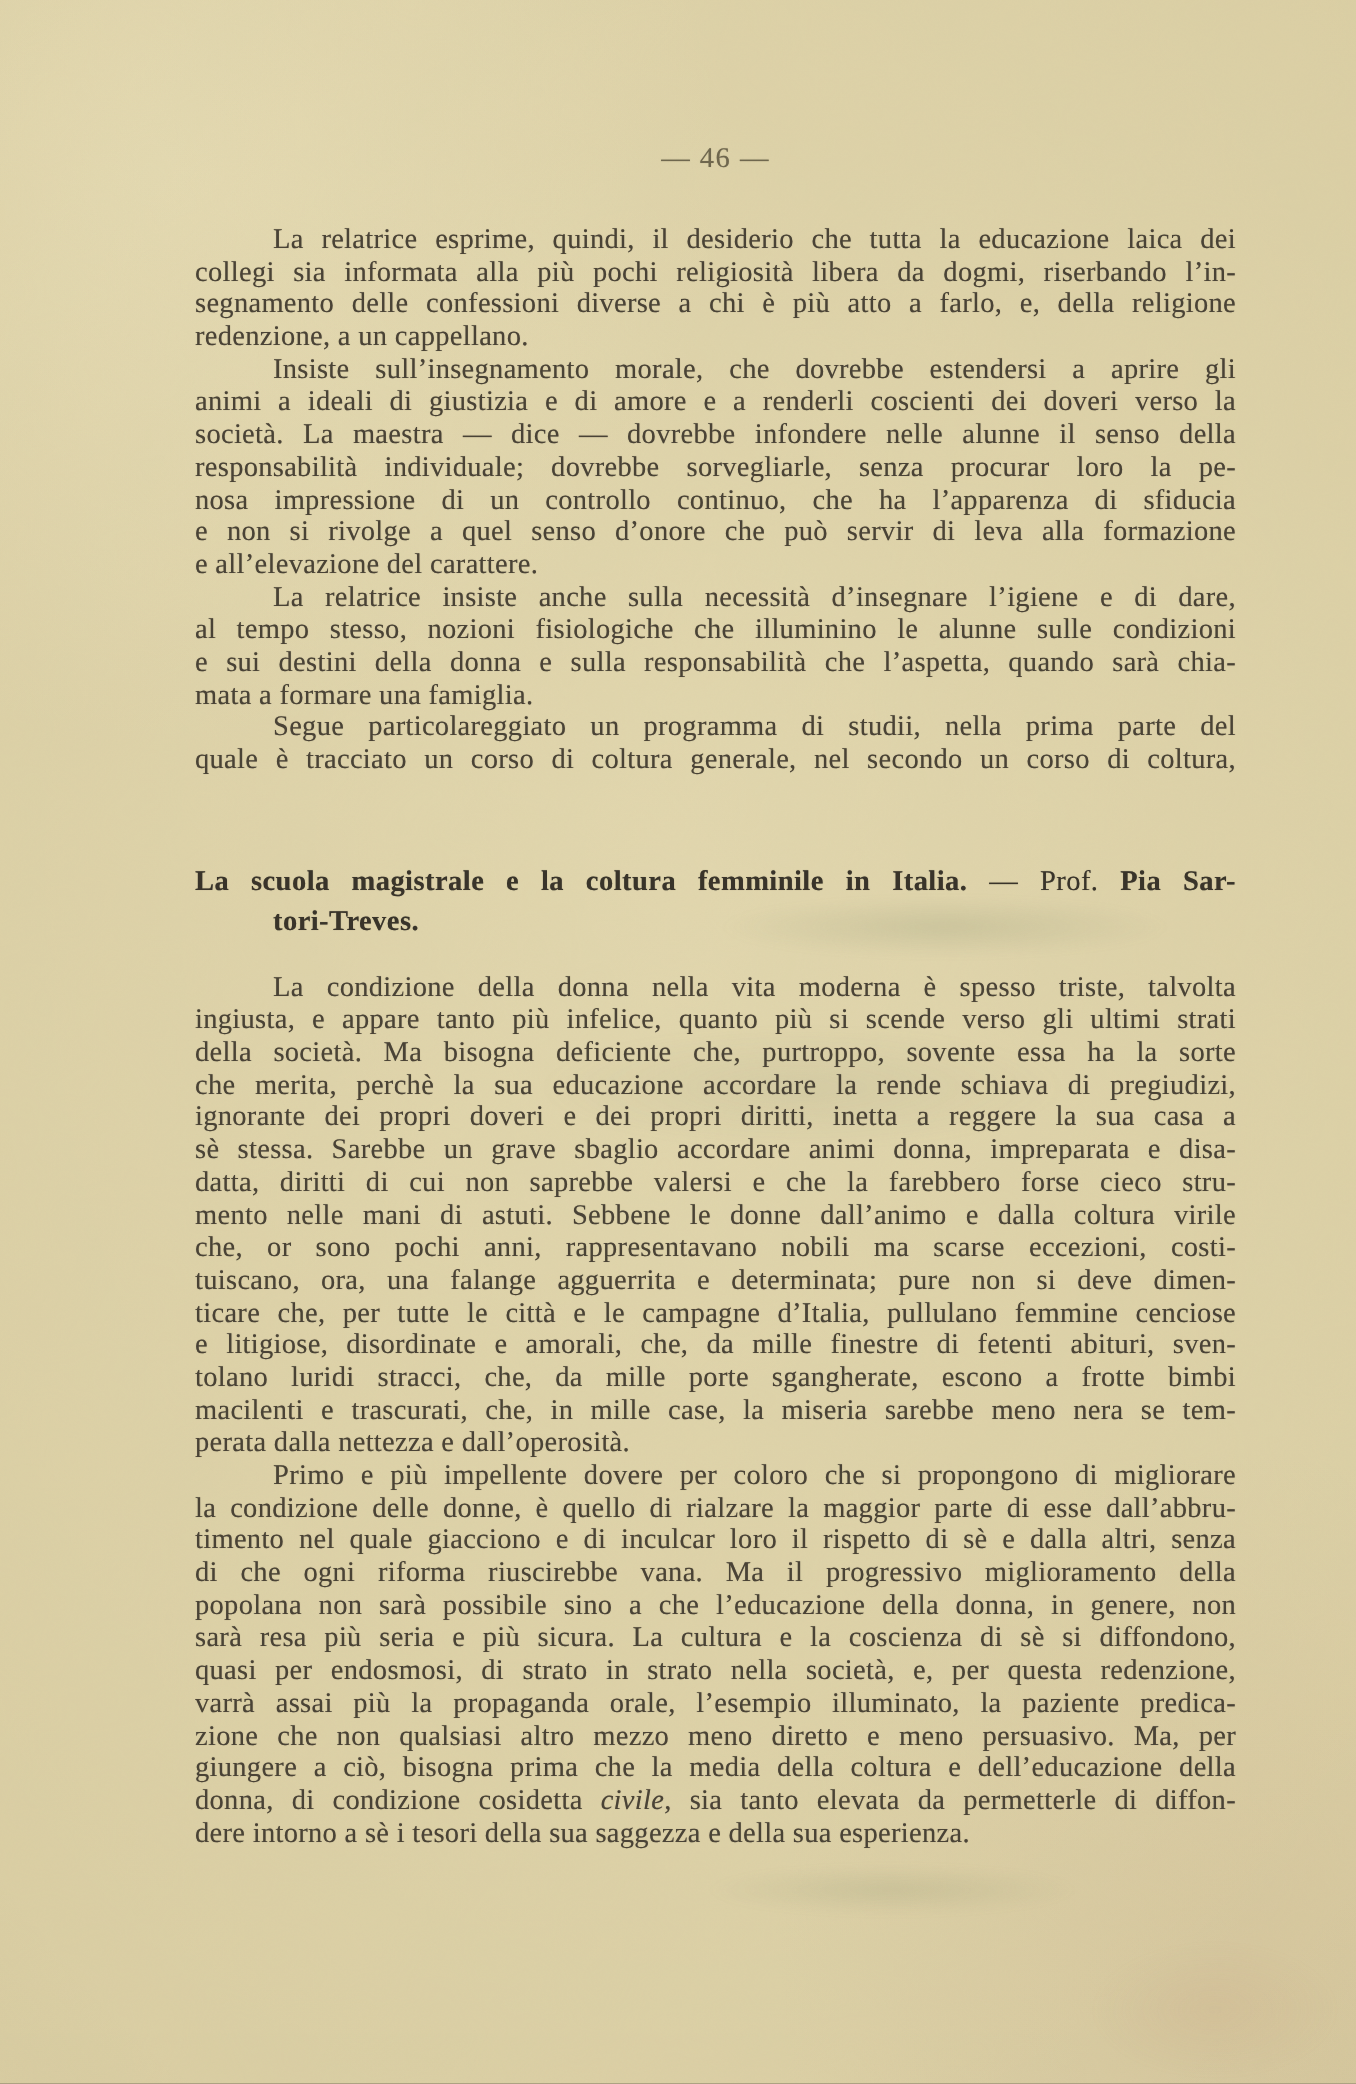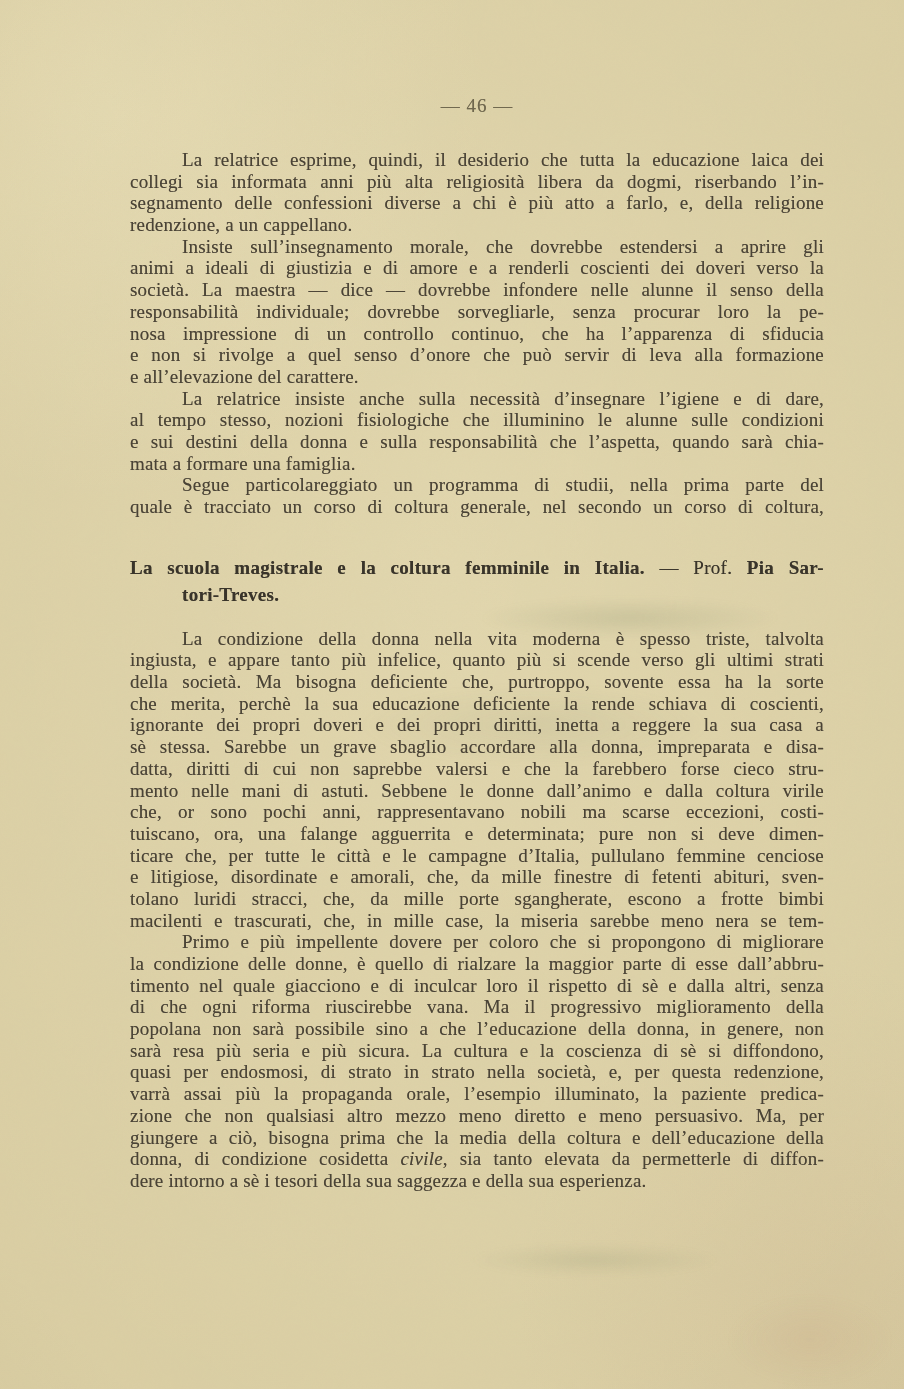--- a/index.html
+++ b/index.html
@@ -50,21 +50,21 @@
   }
   .line{
     text-align:justify;
     text-align-last:justify;
     height:21.7px;
     overflow:hidden;
   }
   .paragraph .line.first{text-indent:52px;}
   .line.last{text-align-last:left;}
   .heading{
-    margin:36px 0 20px 0;
+    margin:56px 0 20px 0;
     font-weight:bold;
     color:var(--heading-ink);
     letter-spacing:.3px;
     text-shadow:0 0 .5px rgba(57,52,42,.55);
   }
   .heading .line{height:27px;line-height:27px;}
   .heading .line:not(.first){padding-left:52px;}
   .it{font-style:italic;}
   .rm{font-weight:normal;}
 </style>
@@ -88,21 +88,21 @@
   <div class="smudge s1"></div>
   <div class="smudge s2"></div>
   <div class="smudge s3"></div>
   <div class="smudge s4"></div>
 
   <div class="pagenum">— 46 —</div>
 
   <div class="text-block">
       <div class="paragraph">
         <div class="line first">La relatrice esprime, quindi, il desiderio che tutta la educazione laica dei</div>
-        <div class="line">collegi sia informata anni più alta religiosità libera da dogmi, riserbando l’in-</div>
+        <div class="line">collegi sia informata alla più pochi religiosità libera da dogmi, riserbando l’in-</div>
         <div class="line">segnamento delle confessioni diverse a chi è più atto a farlo, e, della religione</div>
         <div class="line last">redenzione, a un cappellano.</div>
       </div>
       <div class="paragraph">
         <div class="line first">Insiste sull’insegnamento morale, che dovrebbe estendersi a aprire gli</div>
         <div class="line">animi a ideali di giustizia e di amore e a renderli coscienti dei doveri verso la</div>
         <div class="line">società. La maestra — dice — dovrebbe infondere nelle alunne il senso della</div>
         <div class="line">responsabilità individuale; dovrebbe sorvegliarle, senza procurar loro la pe-</div>
         <div class="line">nosa impressione di un controllo continuo, che ha l’apparenza di sfiducia</div>
         <div class="line">e non si rivolge a quel senso d’onore che può servir di leva alla formazione</div>
@@ -119,31 +119,32 @@
         <div class="line">quale è tracciato un corso di coltura generale, nel secondo un corso di coltura,</div>
       </div>
       <div class="heading">
         <div class="line first"><span class="">La scuola magistrale e la coltura femminile in Italia. </span><span class="rm">— Prof. </span><span class="">Pia Sar-</span></div>
         <div class="line last">tori-Treves.</div>
       </div>
       <div class="paragraph">
         <div class="line first">La condizione della donna nella vita moderna è spesso triste, talvolta</div>
         <div class="line">ingiusta, e appare tanto più infelice, quanto più si scende verso gli ultimi strati</div>
         <div class="line">della società. Ma bisogna deficiente che, purtroppo, sovente essa ha la sorte</div>
-        <div class="line">che merita, perchè la sua educazione deficiente la rende schiava di coscienti,</div>
+        <div class="line">che merita, perchè la sua educazione accordare la rende schiava di pregiudizi,</div>
         <div class="line">ignorante dei propri doveri e dei propri diritti, inetta a reggere la sua casa a</div>
-        <div class="line">sè stessa. Sarebbe un grave sbaglio accordare alla donna, impreparata e disa-</div>
+        <div class="line">sè stessa. Sarebbe un grave sbaglio accordare animi donna, impreparata e disa-</div>
         <div class="line">datta, diritti di cui non saprebbe valersi e che la farebbero forse cieco stru-</div>
         <div class="line">mento nelle mani di astuti. Sebbene le donne dall’animo e dalla coltura virile</div>
         <div class="line">che, or sono pochi anni, rappresentavano nobili ma scarse eccezioni, costi-</div>
         <div class="line">tuiscano, ora, una falange agguerrita e determinata; pure non si deve dimen-</div>
         <div class="line">ticare che, per tutte le città e le campagne d’Italia, pullulano femmine cenciose</div>
         <div class="line">e litigiose, disordinate e amorali, che, da mille finestre di fetenti abituri, sven-</div>
         <div class="line">tolano luridi stracci, che, da mille porte sgangherate, escono a frotte bimbi</div>
         <div class="line">macilenti e trascurati, che, in mille case, la miseria sarebbe meno nera se tem-</div>
+        <div class="line last">perata dalla nettezza e dall’operosità.</div>
       </div>
       <div class="paragraph">
         <div class="line first">Primo e più impellente dovere per coloro che si propongono di migliorare</div>
         <div class="line">la condizione delle donne, è quello di rialzare la maggior parte di esse dall’abbru-</div>
         <div class="line">timento nel quale giacciono e di inculcar loro il rispetto di sè e dalla altri, senza</div>
         <div class="line">di che ogni riforma riuscirebbe vana. Ma il progressivo miglioramento della</div>
         <div class="line">popolana non sarà possibile sino a che l’educazione della donna, in genere, non</div>
         <div class="line">sarà resa più seria e più sicura. La cultura e la coscienza di sè si diffondono,</div>
         <div class="line">quasi per endosmosi, di strato in strato nella società, e, per questa redenzione,</div>
         <div class="line">varrà assai più la propaganda orale, l’esempio illuminato, la paziente predica-</div>

